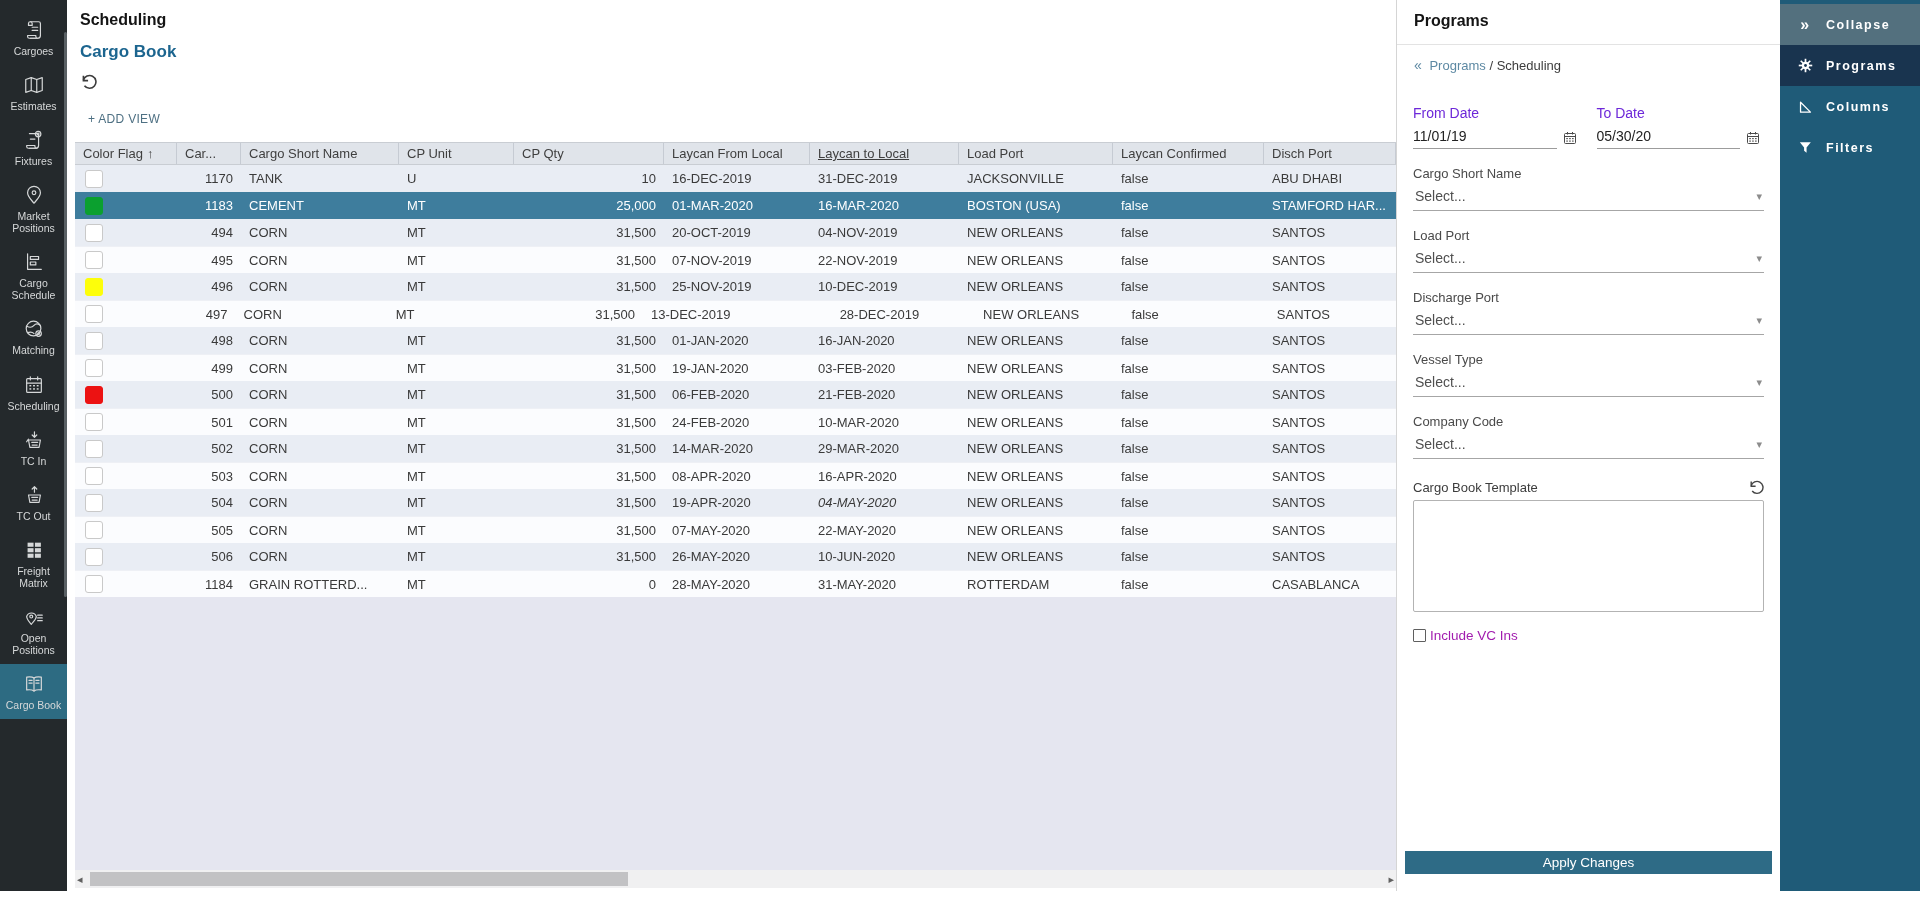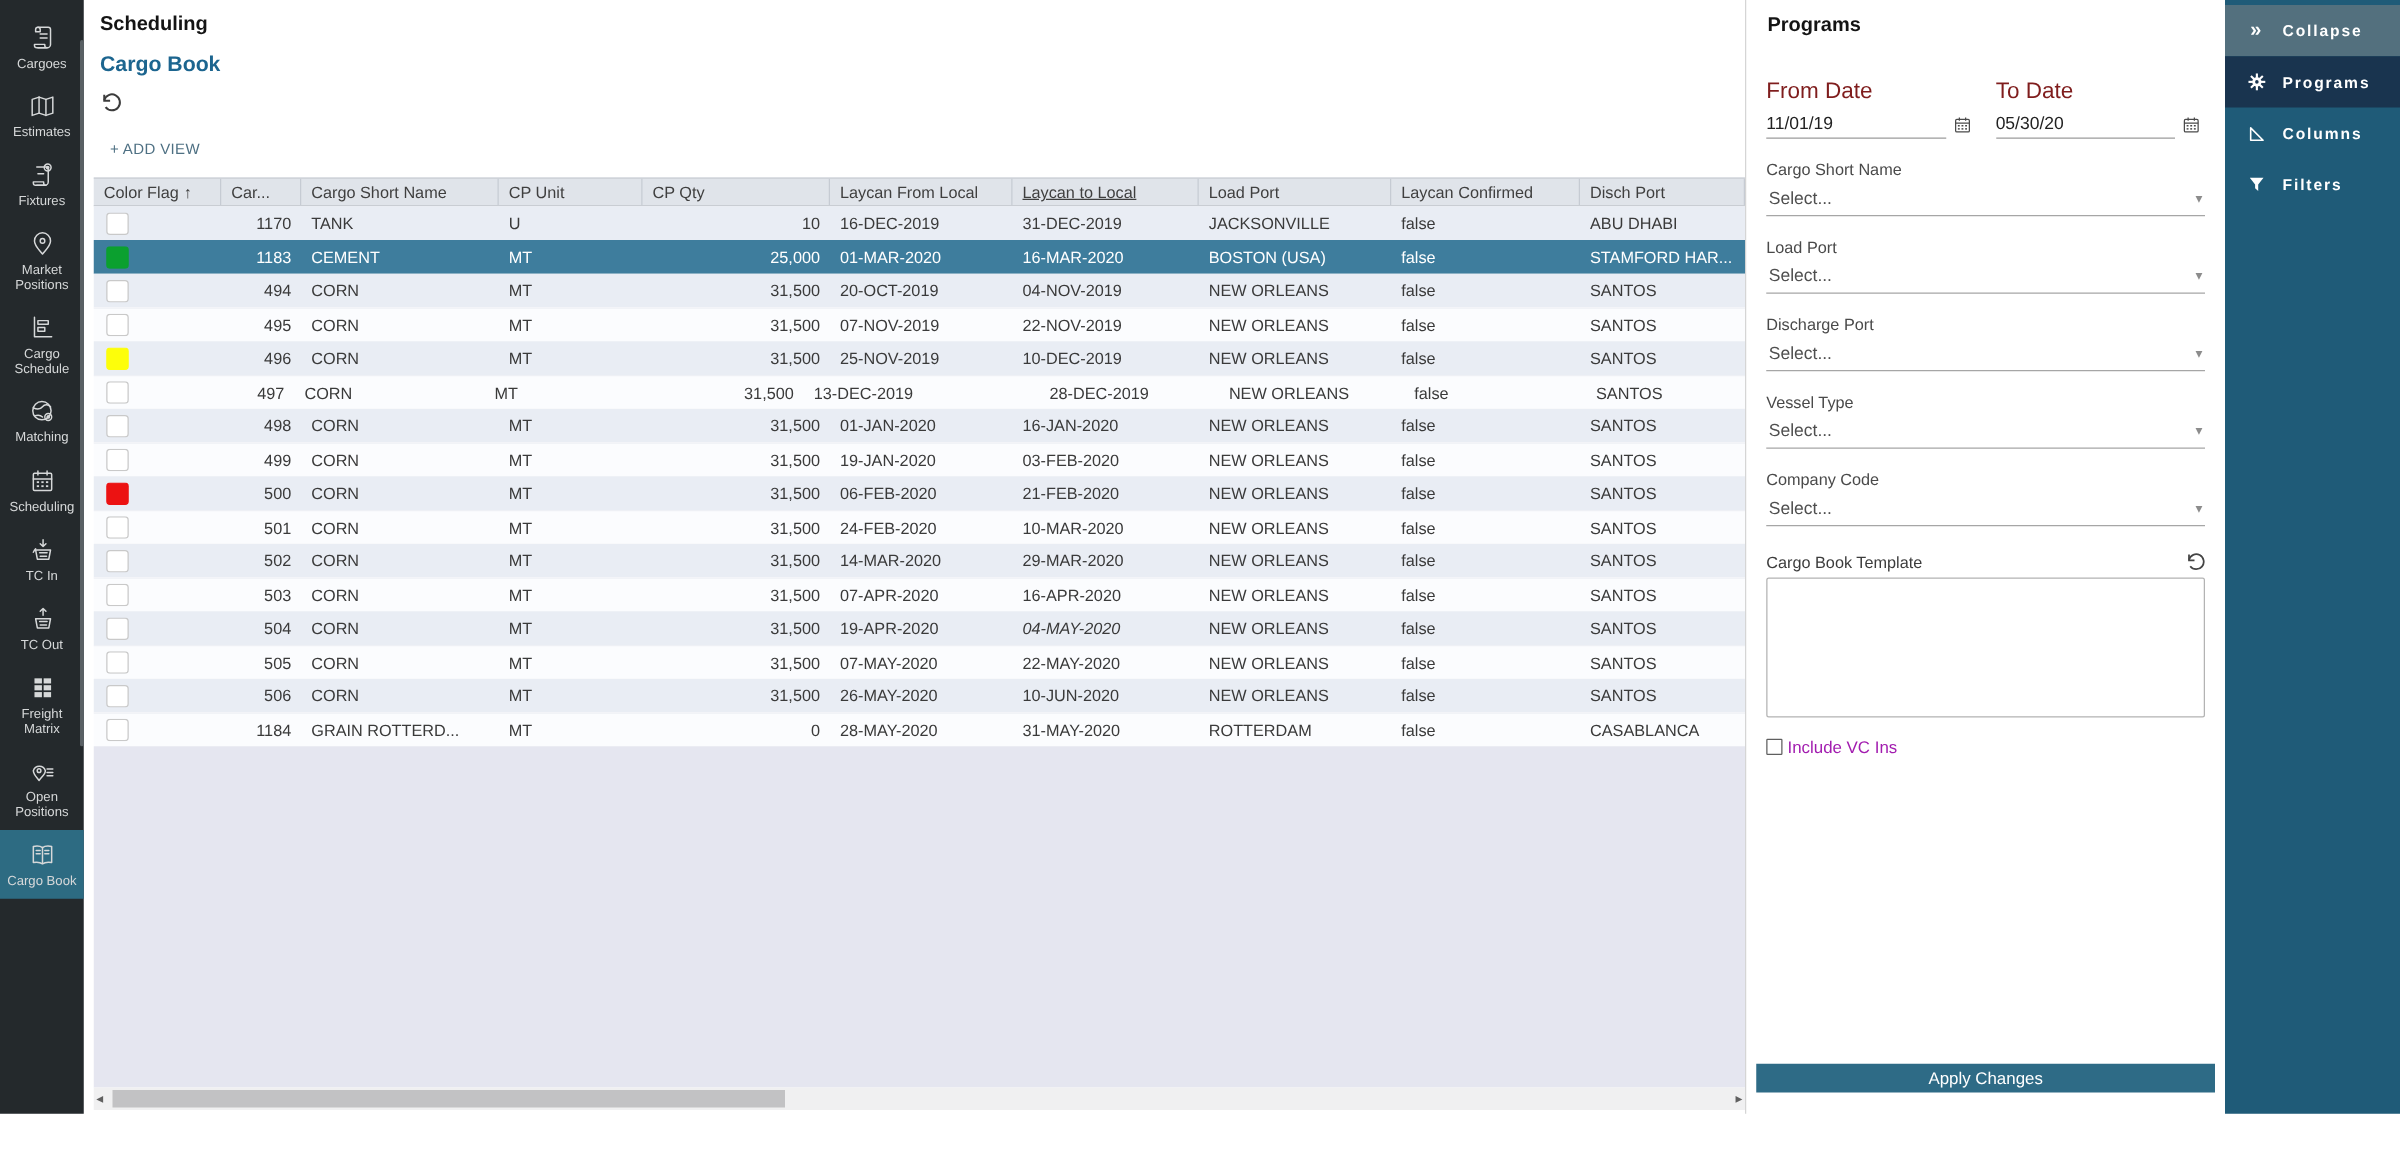--- a/index.html
+++ b/index.html
@@ -54,21 +54,21 @@
 
   
   .panel { width:384px; background:#fff; border-left:1px solid #d5d5d5; position:relative; flex-shrink:0; }
   .panel-title { margin:12px 0 0 17px; font-size:16px; font-weight:bold; color:#141414; }
   .breadcrumb { margin-top:14px; border-top:1px solid #e3e3e3; padding:12px 17px 0; font-size:13px; color:#3c3c3c; }
   .breadcrumb .bc-link { color:#5d89a3; cursor:pointer; }
   .breadcrumb .bc-back { color:#5d89a3; font-size:14px; margin-right:4px; cursor:pointer; }
   .fields { padding:0 16px; }
   .daterow { display:flex; margin-top:32px; }
   .datefield { width:173px; }
-  .flabel { font-size:18px; color:#7f1d1d; }
+  .flabel { font-size:14px; color:#6d28d9; }
   .dateval { display:flex; align-items:flex-end; margin-top:2px; }
   .dateval .dv { flex:1; border-bottom:1px solid #9c9c9c; padding:5px 0 4px; font-size:14px; color:#222; cursor:text; }
   .dateval .cal { width:14px; height:14px; margin:0 4px 4px 6px; color:#4a4a4a; cursor:pointer; }
   .selfield { margin-top:17px; }
   .selval { display:flex; align-items:center; border-bottom:1px solid #a6a6a6; padding:7px 2px 6px 2px; font-size:14px; color:#4f4f4f; cursor:pointer; }
   .selval .caret { margin-left:auto; color:#8c8c8c; font-size:11px; }
   .template-head { margin-top:20px; display:flex; align-items:center; }
   .template-head .tlabel { font-size:13px; color:#3c3c3c; }
   .template-head .undo2 { margin-left:auto; width:16px; height:16px; color:#444; cursor:pointer; }
   .template-box { margin-top:5px; height:112px; border:1px solid #b3b3b3; border-radius:2px; background:#fff; cursor:text; }
@@ -396,21 +396,21 @@
             <div class="cell" style="width: 132px;">SANTOS</div>
           </div>
           <div class="grid-row even">
             <div class="cell flagcell" style="width: 102px;">
               <span class="flag"></span>
             </div>
             <div class="cell right" style="width: 64px;">503</div>
             <div class="cell" style="width: 158px;">CORN</div>
             <div class="cell" style="width: 115px;">MT</div>
             <div class="cell right" style="width: 150px;">31,500</div>
-            <div class="cell" style="width: 146px;">07-APR-2020</div>
+            <div class="cell" style="width: 146px;">08-APR-2020</div>
             <div class="cell" style="width: 149px;">16-APR-2020</div>
             <div class="cell" style="width: 154px;">NEW ORLEANS</div>
             <div class="cell" style="width: 151px;">false</div>
             <div class="cell" style="width: 132px;">SANTOS</div>
           </div>
           <div class="grid-row odd">
             <div class="cell flagcell" style="width: 102px;">
               <span class="flag"></span>
             </div>
             <div class="cell right" style="width: 64px;">504</div>
@@ -469,20 +469,26 @@
       <div class="grid-filler"></div>
       <div class="hscroll">
         <span class="arr l">◂</span>
         <div class="thumb"></div>
         <span class="arr r">▸</span>
       </div>
     </main>
 
     <section class="panel">
       <div class="panel-title">Programs</div>
+      <div class="breadcrumb">
+        <span class="bc-back">«</span>
+        <span class="bc-link">Programs</span>
+        <span> <span>/</span> </span>
+        <span>Scheduling</span>
+      </div>
 
       <div class="fields">
         <div class="daterow">
           <div class="datefield" style="margin-right:16px;">
             <div class="flabel">From Date</div>
             <div class="dateval">
               <div class="dv">11/01/19</div>
               <span class="cal">
                 <svg viewBox="0 0 14 14" width="14" height="14">
                     <rect x="1.5" y="2.5" width="11" height="10" rx="1" fill="none" stroke="currentColor"></rect>

